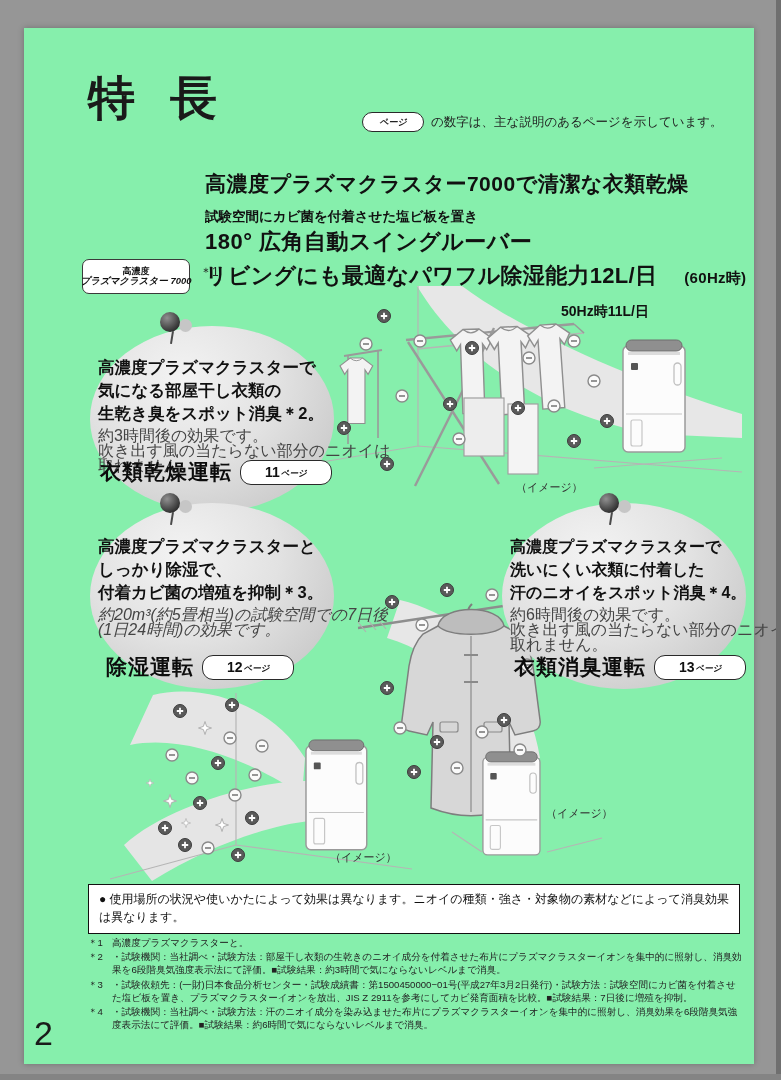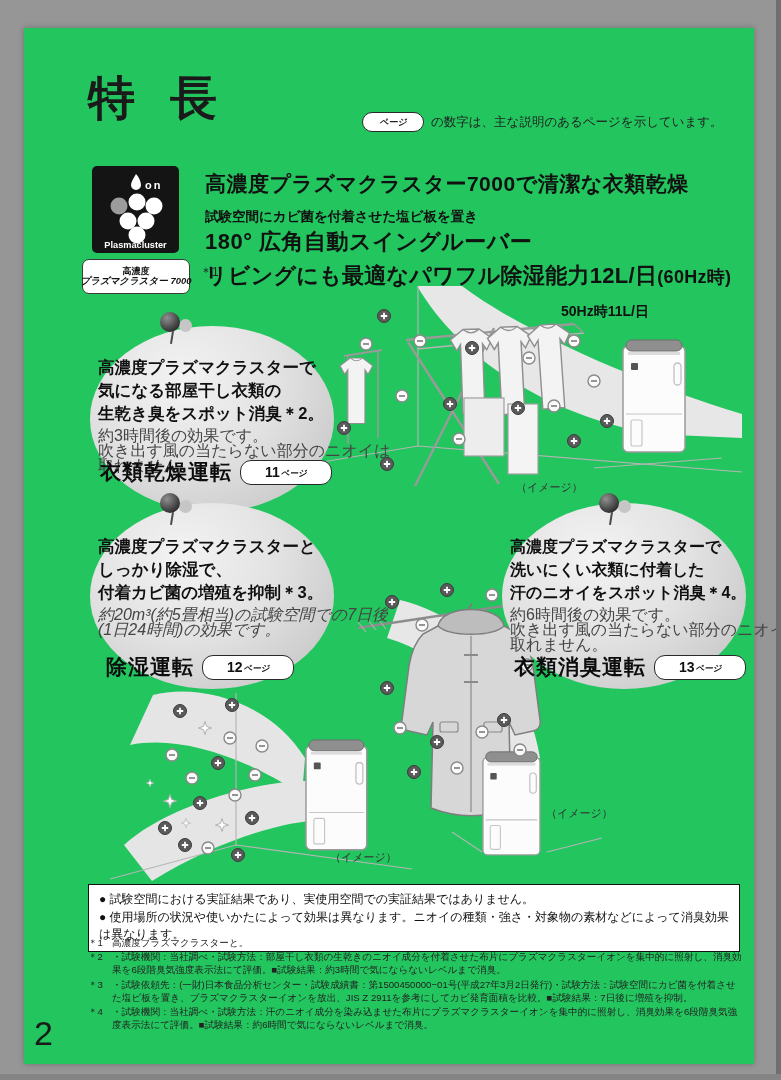--- a/index.html
+++ b/index.html
@@ -1,41 +1,41 @@
 <!DOCTYPE html>
 <html><head>
 <meta charset="utf-8">
 <style>
   html,body{margin:0;padding:0;}
   body{font-family:"Liberation Sans","DejaVu Sans",sans-serif;background:#969696;}
   .stage{position:relative;width:781px;height:1080px;background:#969696;overflow:hidden;}
   .edge-right{position:absolute;right:0;top:0;width:5px;height:100%;background:#6f6f6f;}
   .edge-bottom{position:absolute;left:0;bottom:0;width:100%;height:6px;background:#848484;}
-  .page{position:absolute;left:24px;top:28px;width:730px;height:1036px;background:#22c55e;box-shadow:0 0 6px rgba(0,0,0,.25);}
+  .page{position:absolute;left:24px;top:28px;width:730px;height:1036px;background:#86efac;box-shadow:0 0 6px rgba(0,0,0,.25);}
   .abs{position:absolute;}
 
   .title{left:64px;top:46px;font-size:47px;font-weight:900;color:#1a1a1a;letter-spacing:11px;line-height:1;}
   .hnote{left:338px;top:84px;display:flex;align-items:center;gap:7px;}
   .oval{display:inline-flex;align-items:center;justify-content:center;border:1.6px solid #2a2a2a;border-radius:11px;background:#fff;}
   .hnote .oval{width:60px;height:18px;font-size:9px;font-style:italic;font-weight:700;color:#222;}
   .hnote .txt{font-size:12.5px;color:#1e1e1e;}
 
   .logo{left:68px;top:138px;width:87px;height:87px;background:#141414;border-radius:5px;}
   .model-badge{left:58px;top:231px;width:106px;height:33px;border:1.3px solid #3a3a3a;border-radius:7px;background:#fff;
     display:flex;flex-direction:column;align-items:center;justify-content:center;line-height:1.15;}
   .model-badge .l1{font-size:9px;font-weight:700;color:#111;}
   .model-badge .l2{font-size:9.5px;font-weight:700;font-style:italic;color:#111;white-space:nowrap;}
   .ref1{left:176px;top:236px;font-size:12px;color:#222;}
 
   .headline{left:181px;top:142px;width:540px;color:#111;}
   .hl1{font-size:21px;font-weight:800;letter-spacing:.5px;white-space:nowrap;}
   .hl2{font-size:13.5px;font-weight:700;margin-top:10px;}
   .hl3{font-size:22px;font-weight:800;margin-top:1px;letter-spacing:.5px;}
   .hl4{font-size:22px;font-weight:800;margin-top:4px;letter-spacing:.3px;white-space:nowrap;}
-  .hl4 .small{font-size:18px;font-weight:700;}
+  .hl4 .small{font-size:15px;font-weight:700;margin-left:27px;}
   .hl5{font-size:14px;font-weight:800;margin-top:12px;margin-left:356px;white-space:nowrap;}
 
   .feature{width:244px;height:186px;}
   .bubble-bg{position:absolute;left:0;top:0;width:100%;height:100%;border-radius:50%;
     background:radial-gradient(ellipse at 38% 28%, #f3f3f3 0%, #e2e2e2 45%, #cdcdcd 78%, rgba(205,205,205,0) 98%);}
   .pin{position:absolute;width:36px;height:34px;}
   .pin .ball2{position:absolute;left:21px;top:7px;width:13px;height:13px;border-radius:50%;background:#c6c6c6;}
   .pin .ball{position:absolute;left:2px;top:0;width:20px;height:20px;border-radius:50%;
     background:radial-gradient(circle at 35% 30%, #909090, #2e2e2e 75%);}
   .pin .needle{position:absolute;left:13px;top:19px;width:2px;height:13px;background:#4a4a4a;transform:rotate(9deg);}
@@ -95,33 +95,20 @@
 <div class="stage">
   <div class="page">
 
     <div class="abs title">特 長</div>
 
     <div class="abs hnote">
       <span class="oval">ページ</span>
       <span class="txt">の数字は、主な説明のあるページを示しています。</span>
     </div>
 
-    <div class="abs logo">
-      <svg width="87" height="87" viewBox="0 0 87 87">
-        <path d="M44,8 C41,13 39,16 39,19 a5,5 0 0 0 10,0 C49,16 47,11 44,8 Z" fill="#fff"></path>
-        <text x="53" y="23" fill="#fff" font-size="11" font-weight="bold" letter-spacing="2">on</text>
-        <circle cx="27" cy="40" r="8.5" fill="#9c9c9c"></circle>
-        <circle cx="45" cy="36" r="8.5" fill="#fff"></circle>
-        <circle cx="62" cy="40" r="8.5" fill="#fff"></circle>
-        <circle cx="36" cy="55" r="8.5" fill="#fff"></circle>
-        <circle cx="54" cy="55" r="8.5" fill="#fff"></circle>
-        <circle cx="45" cy="69" r="8.5" fill="#fff"></circle>
-        <text x="43.5" y="82" fill="#fff" font-size="9.2" font-weight="bold" text-anchor="middle">Plasmacluster</text>
-      </svg>
-    </div>
     <div class="abs model-badge">
       <span class="l1">高濃度</span>
       <span class="l2">プラズマクラスター 7000</span>
     </div>
     <div class="abs ref1">＊1</div>
 
     <div class="abs headline">
       <div class="hl1">高濃度プラズマクラスター7000で清潔な衣類乾燥</div>
       <div class="hl2">試験空間にカビ菌を付着させた塩ビ板を置き</div>
       <div class="hl3">180° 広角自動スイングルーバー</div>
@@ -310,21 +297,20 @@
       <div class="mode-row" style="left:12px;top:150px;">
         <span class="mode-label">衣類消臭運転</span>
         <span class="oval page-badge">
           <span class="num">13</span>
           <span class="unit">ページ</span>
         </span>
       </div>
     </div>
 
     <div class="abs notice">
-      <div class="row">● 試験空間における実証結果であり、実使用空間での実証結果ではありません。</div>
       <div class="row">● 使用場所の状況や使いかたによって効果は異なります。ニオイの種類・強さ・対象物の素材などによって消臭効果は異なります。</div>
     </div>
 
     <div class="abs fnotes">
       <div class="fn">
         <span class="ref">＊1</span>
         <span class="txt">高濃度プラズマクラスターと。</span>
       </div>
       <div class="fn">
         <span class="ref">＊2</span>

